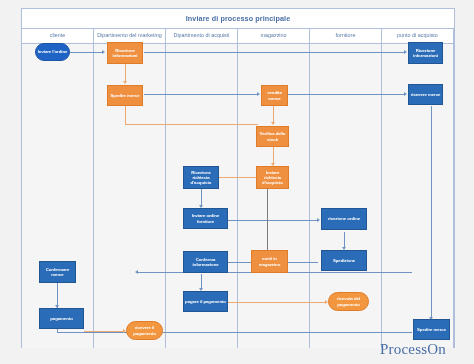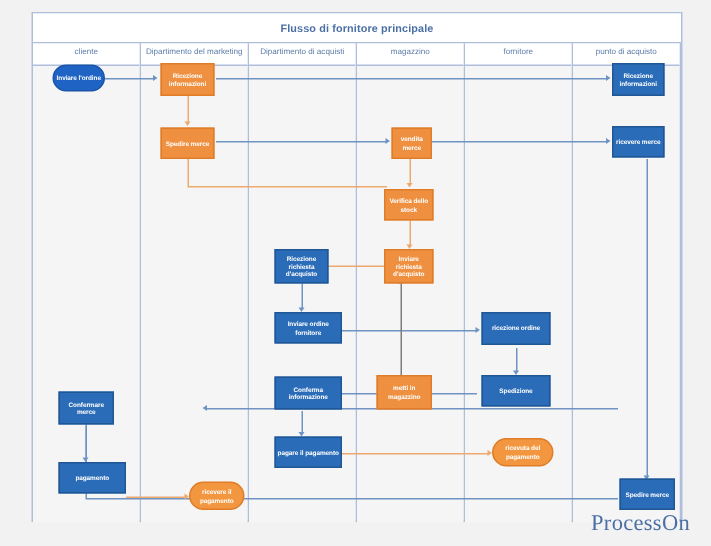--- a/index.html
+++ b/index.html
@@ -88,37 +88,37 @@
   .ar-r-blue{border-top:2.2px solid transparent;border-bottom:2.2px solid transparent;border-left:3.4px solid #6f94c4;}
   .ar-l-blue{border-top:2.2px solid transparent;border-bottom:2.2px solid transparent;border-right:3.4px solid #6f94c4;}
   .ar-d-blue{border-left:2.2px solid transparent;border-right:2.2px solid transparent;border-top:3.4px solid #6f94c4;}
   .ar-r-orange{border-top:2.2px solid transparent;border-bottom:2.2px solid transparent;border-left:3.4px solid #eda96f;}
   .ar-l-orange{border-top:2.2px solid transparent;border-bottom:2.2px solid transparent;border-right:3.4px solid #eda96f;}
   .ar-d-orange{border-left:2.2px solid transparent;border-right:2.2px solid transparent;border-top:3.4px solid #eda96f;}
   .ar-u-grey{border-left:2.2px solid transparent;border-right:2.2px solid transparent;border-bottom:3.4px solid #7c7c7c;}
 
   #watermark{
     position:absolute;
-    right:14px;bottom:6px;
+    right:28px;bottom:6px;
     font-family:"Liberation Serif", serif;
     font-size:15px;
     color:#4a6fa5;
     letter-spacing:.2px;
     z-index:9;
     margin-left:48px;
   }
 </style>
 </head>
 <body>
 
 <div id="canvas">
 
   <div id="pool">
 
-    <div id="pool-title">Flusso di fornitore principale</div>
+    <div id="pool-title">Inviare di processo principale</div>
 
     <div class="lane" style="left:0px;width:72px;">
       <div class="lane-head">cliente</div>
       <div class="lane-body"></div>
     </div>
     <div class="lane" style="left:72px;width:72px;">
       <div class="lane-head">Dipartimento del marketing</div>
       <div class="lane-body"></div>
     </div>
     <div class="lane" style="left:144px;width:72px;">

